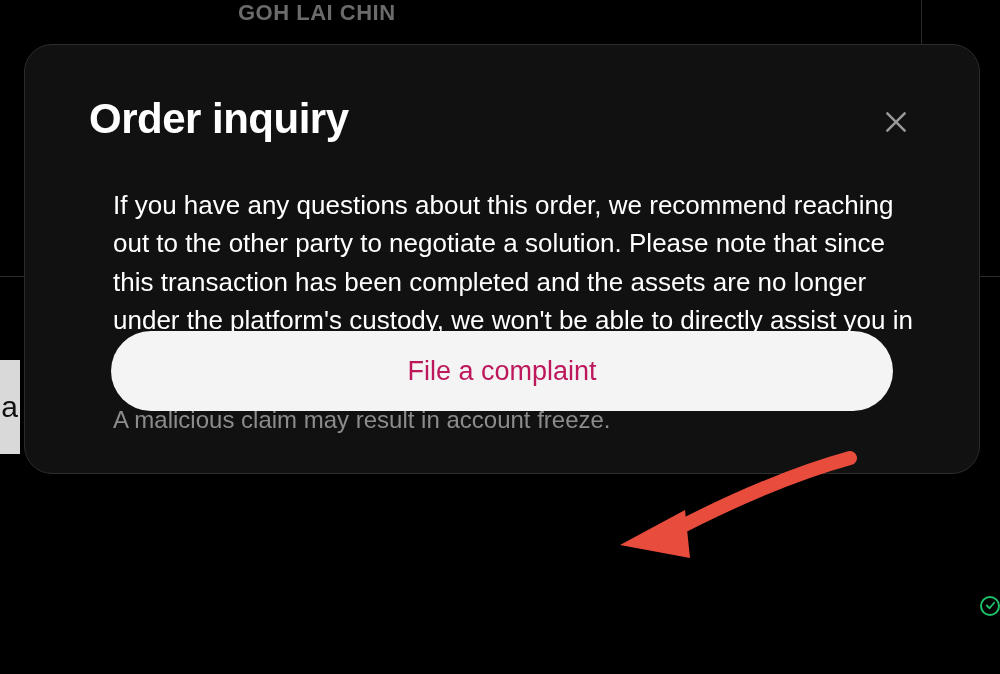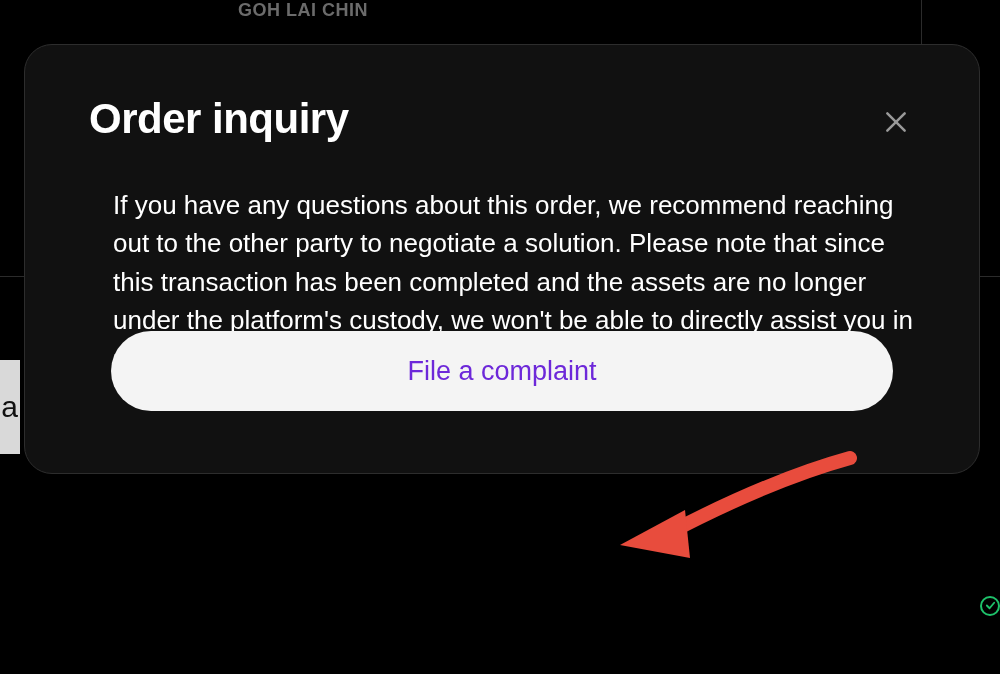--- a/index.html
+++ b/index.html
@@ -13,21 +13,21 @@
       background: #000;
       font-family: -apple-system, BlinkMacSystemFont, "Segoe UI", Helvetica, Arial, sans-serif;
       position: relative;
       overflow: hidden;
     }
     .bg-text {
       position: absolute;
       top: 0px;
       left: 238px;
       color: #6b6b6b;
-      font-size: 18px;
+      font-size: 22px;
       font-weight: 700;
       letter-spacing: 0.5px;
     }
     .bg-side {
       position: absolute;
       left: 0;
       top: 360px;
       width: 20px;
       height: 94px;
       background: #d9d9d9;
@@ -110,21 +110,21 @@
     }
     .action-button {
       position: absolute;
       left: 86px;
       right: 86px;
       bottom: 62px;
       height: 80px;
       background: #f4f4f4;
       border: none;
       border-radius: 999px;
-      color: #6d28d9;
+      color: #be185d;
       font-size: 27px;
       font-weight: 500;
       cursor: pointer;
       display: flex;
       align-items: center;
       justify-content: center;
     }
     .arrow-annotation {
       position: absolute;
       left: 605px;
@@ -169,20 +169,21 @@
       <span>
         <svg viewBox="0 0 24 24" fill="none" stroke="currentColor" stroke-width="2.3" stroke-linecap="round">
           <line x1="4" y1="4" x2="20" y2="20"></line>
           <line x1="20" y1="4" x2="4" y2="20"></line>
         </svg>
       </span>
     </button>
   </div>
   <div class="modal-body">
     <p class="body-text">If you have any questions about this order, we recommend reaching out to the other party to negotiate a solution. Please note that since this transaction has been completed and the assets are no longer under the platform's custody, we won't be able to directly assist you in recovering the assets.</p>
+    <p class="warning-text">A malicious claim may result in account freeze.</p>
   </div>
   <button class="action-button">
     <span>File a complaint</span>
   </button>
 </div>
 
 <div class="arrow-annotation">
   <svg viewBox="0 0 260 130">
     <path d="M 245 8 Q 165 30 60 85" stroke="#e84c3d" stroke-width="14" fill="none" stroke-linecap="round"></path>
     <polygon points="15,95 80,60 85,108" fill="#e84c3d"></polygon>

